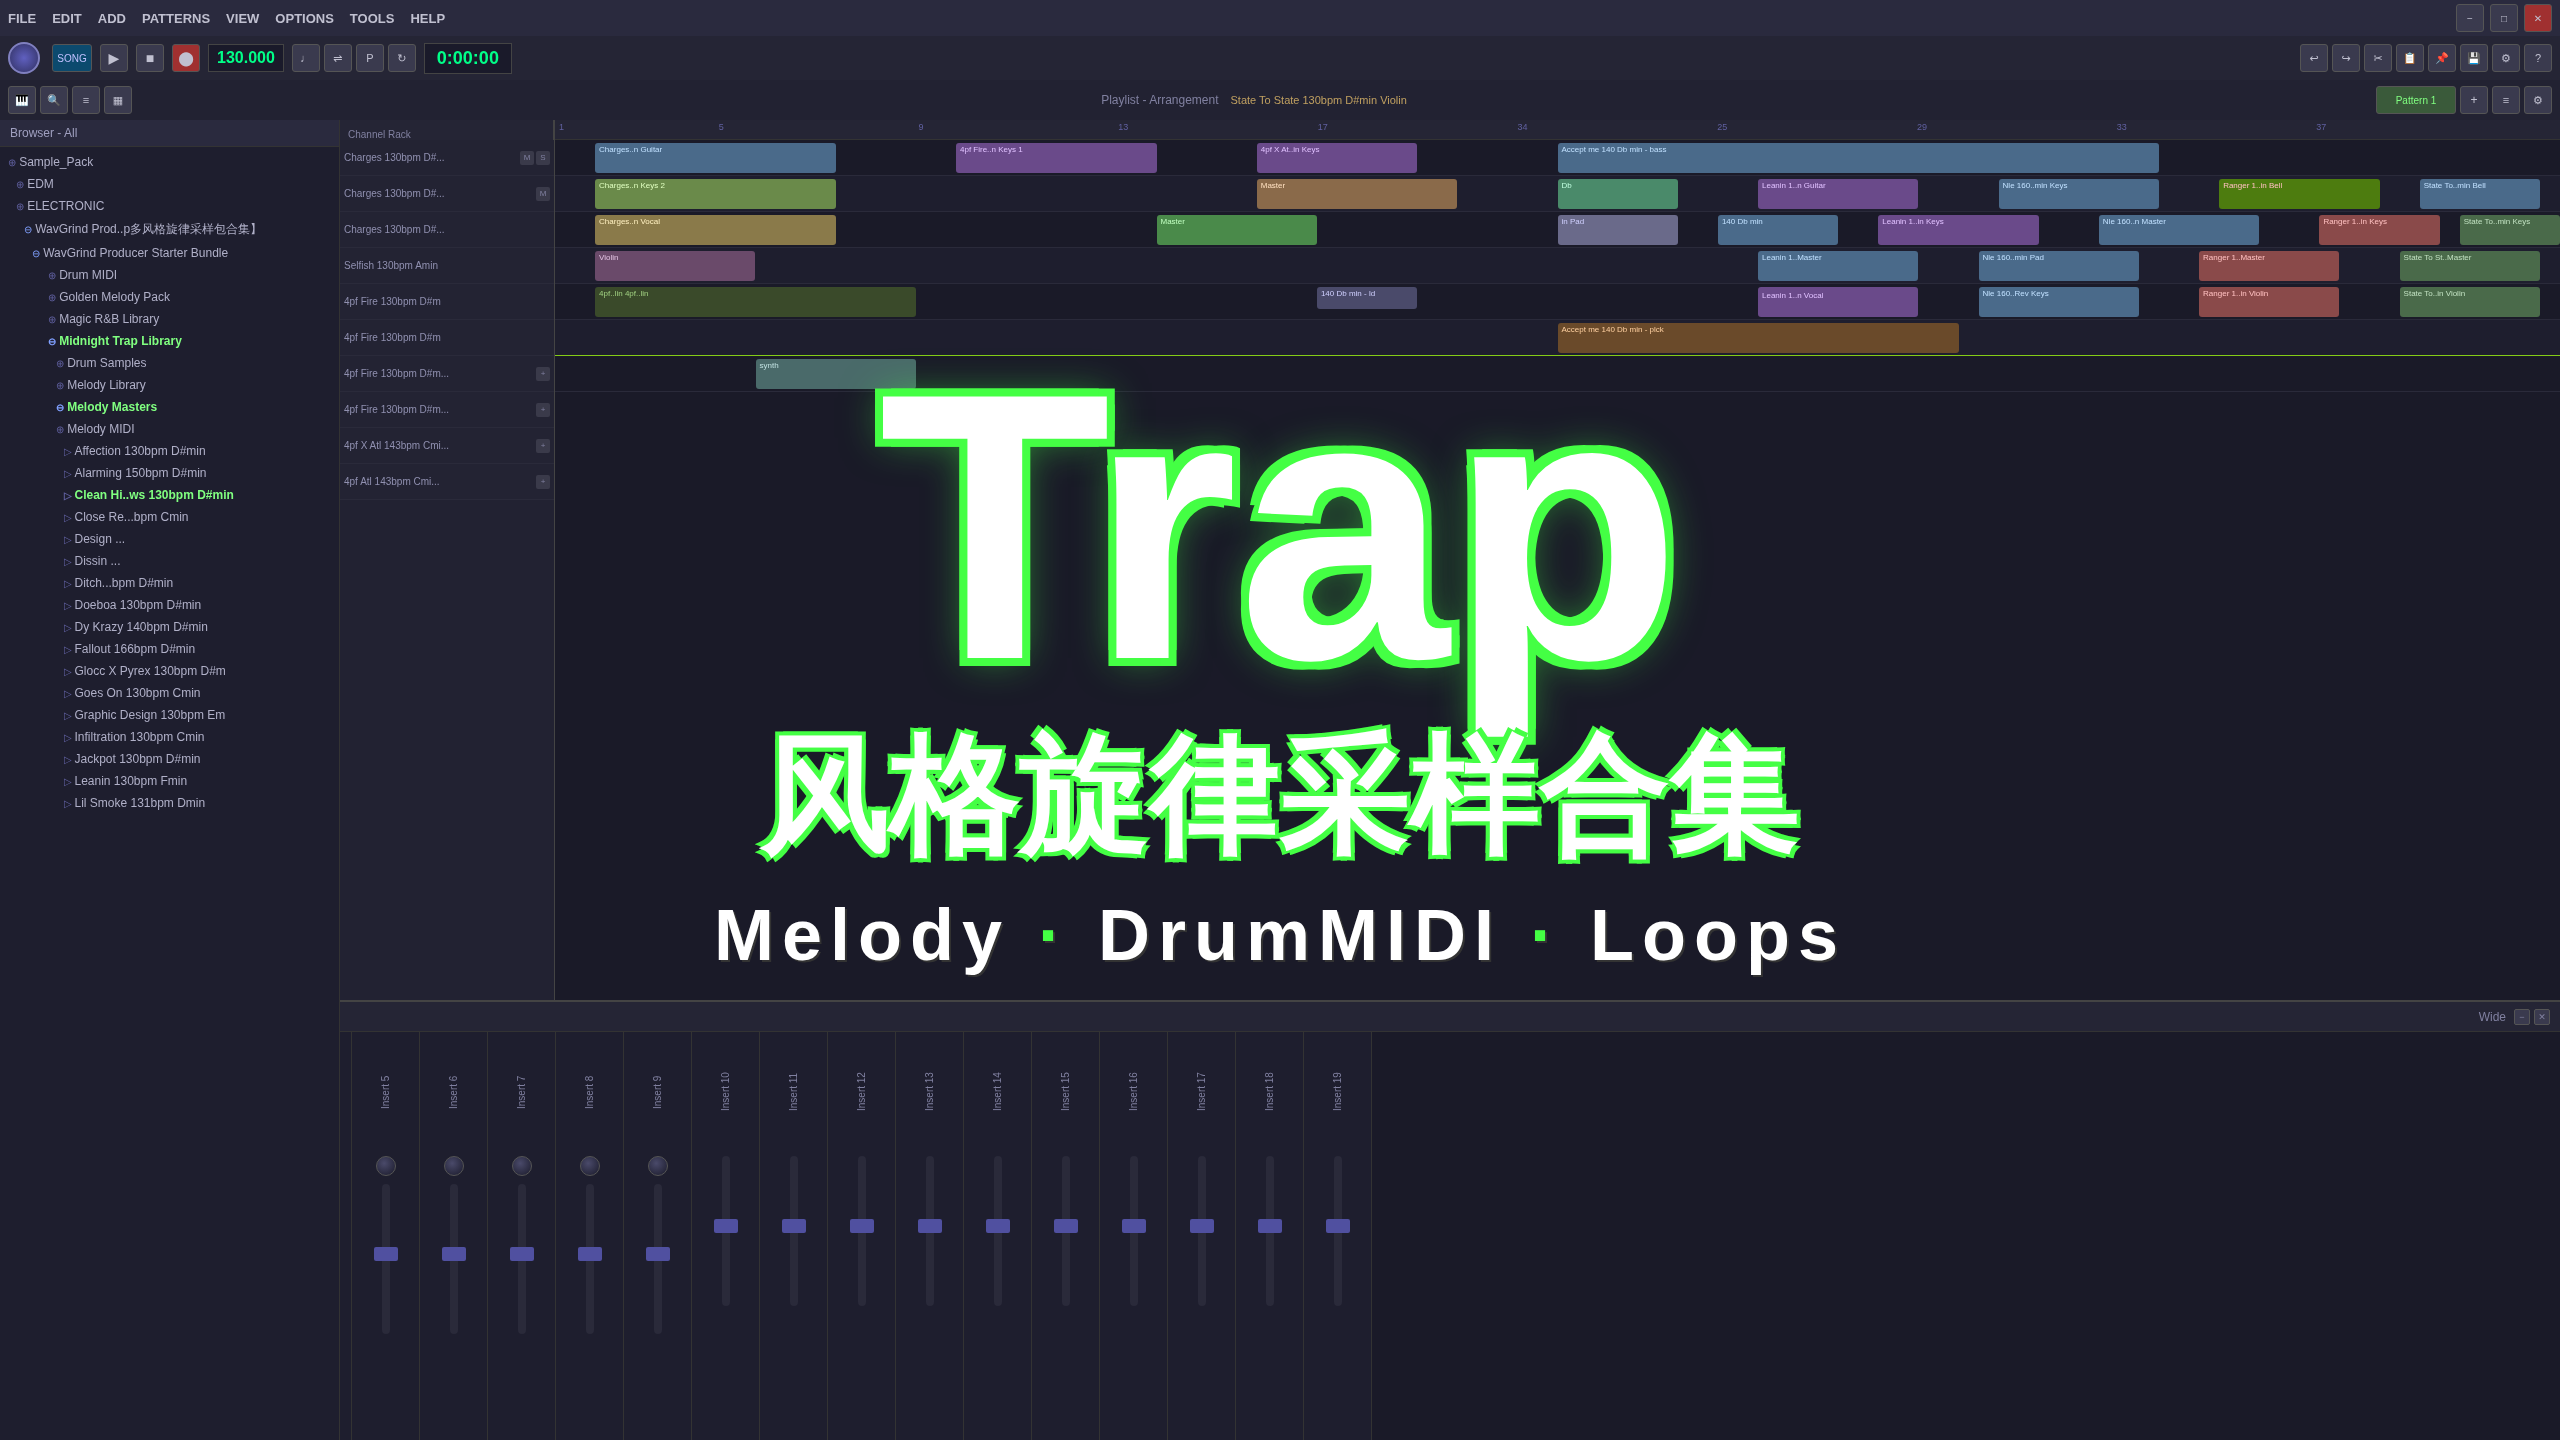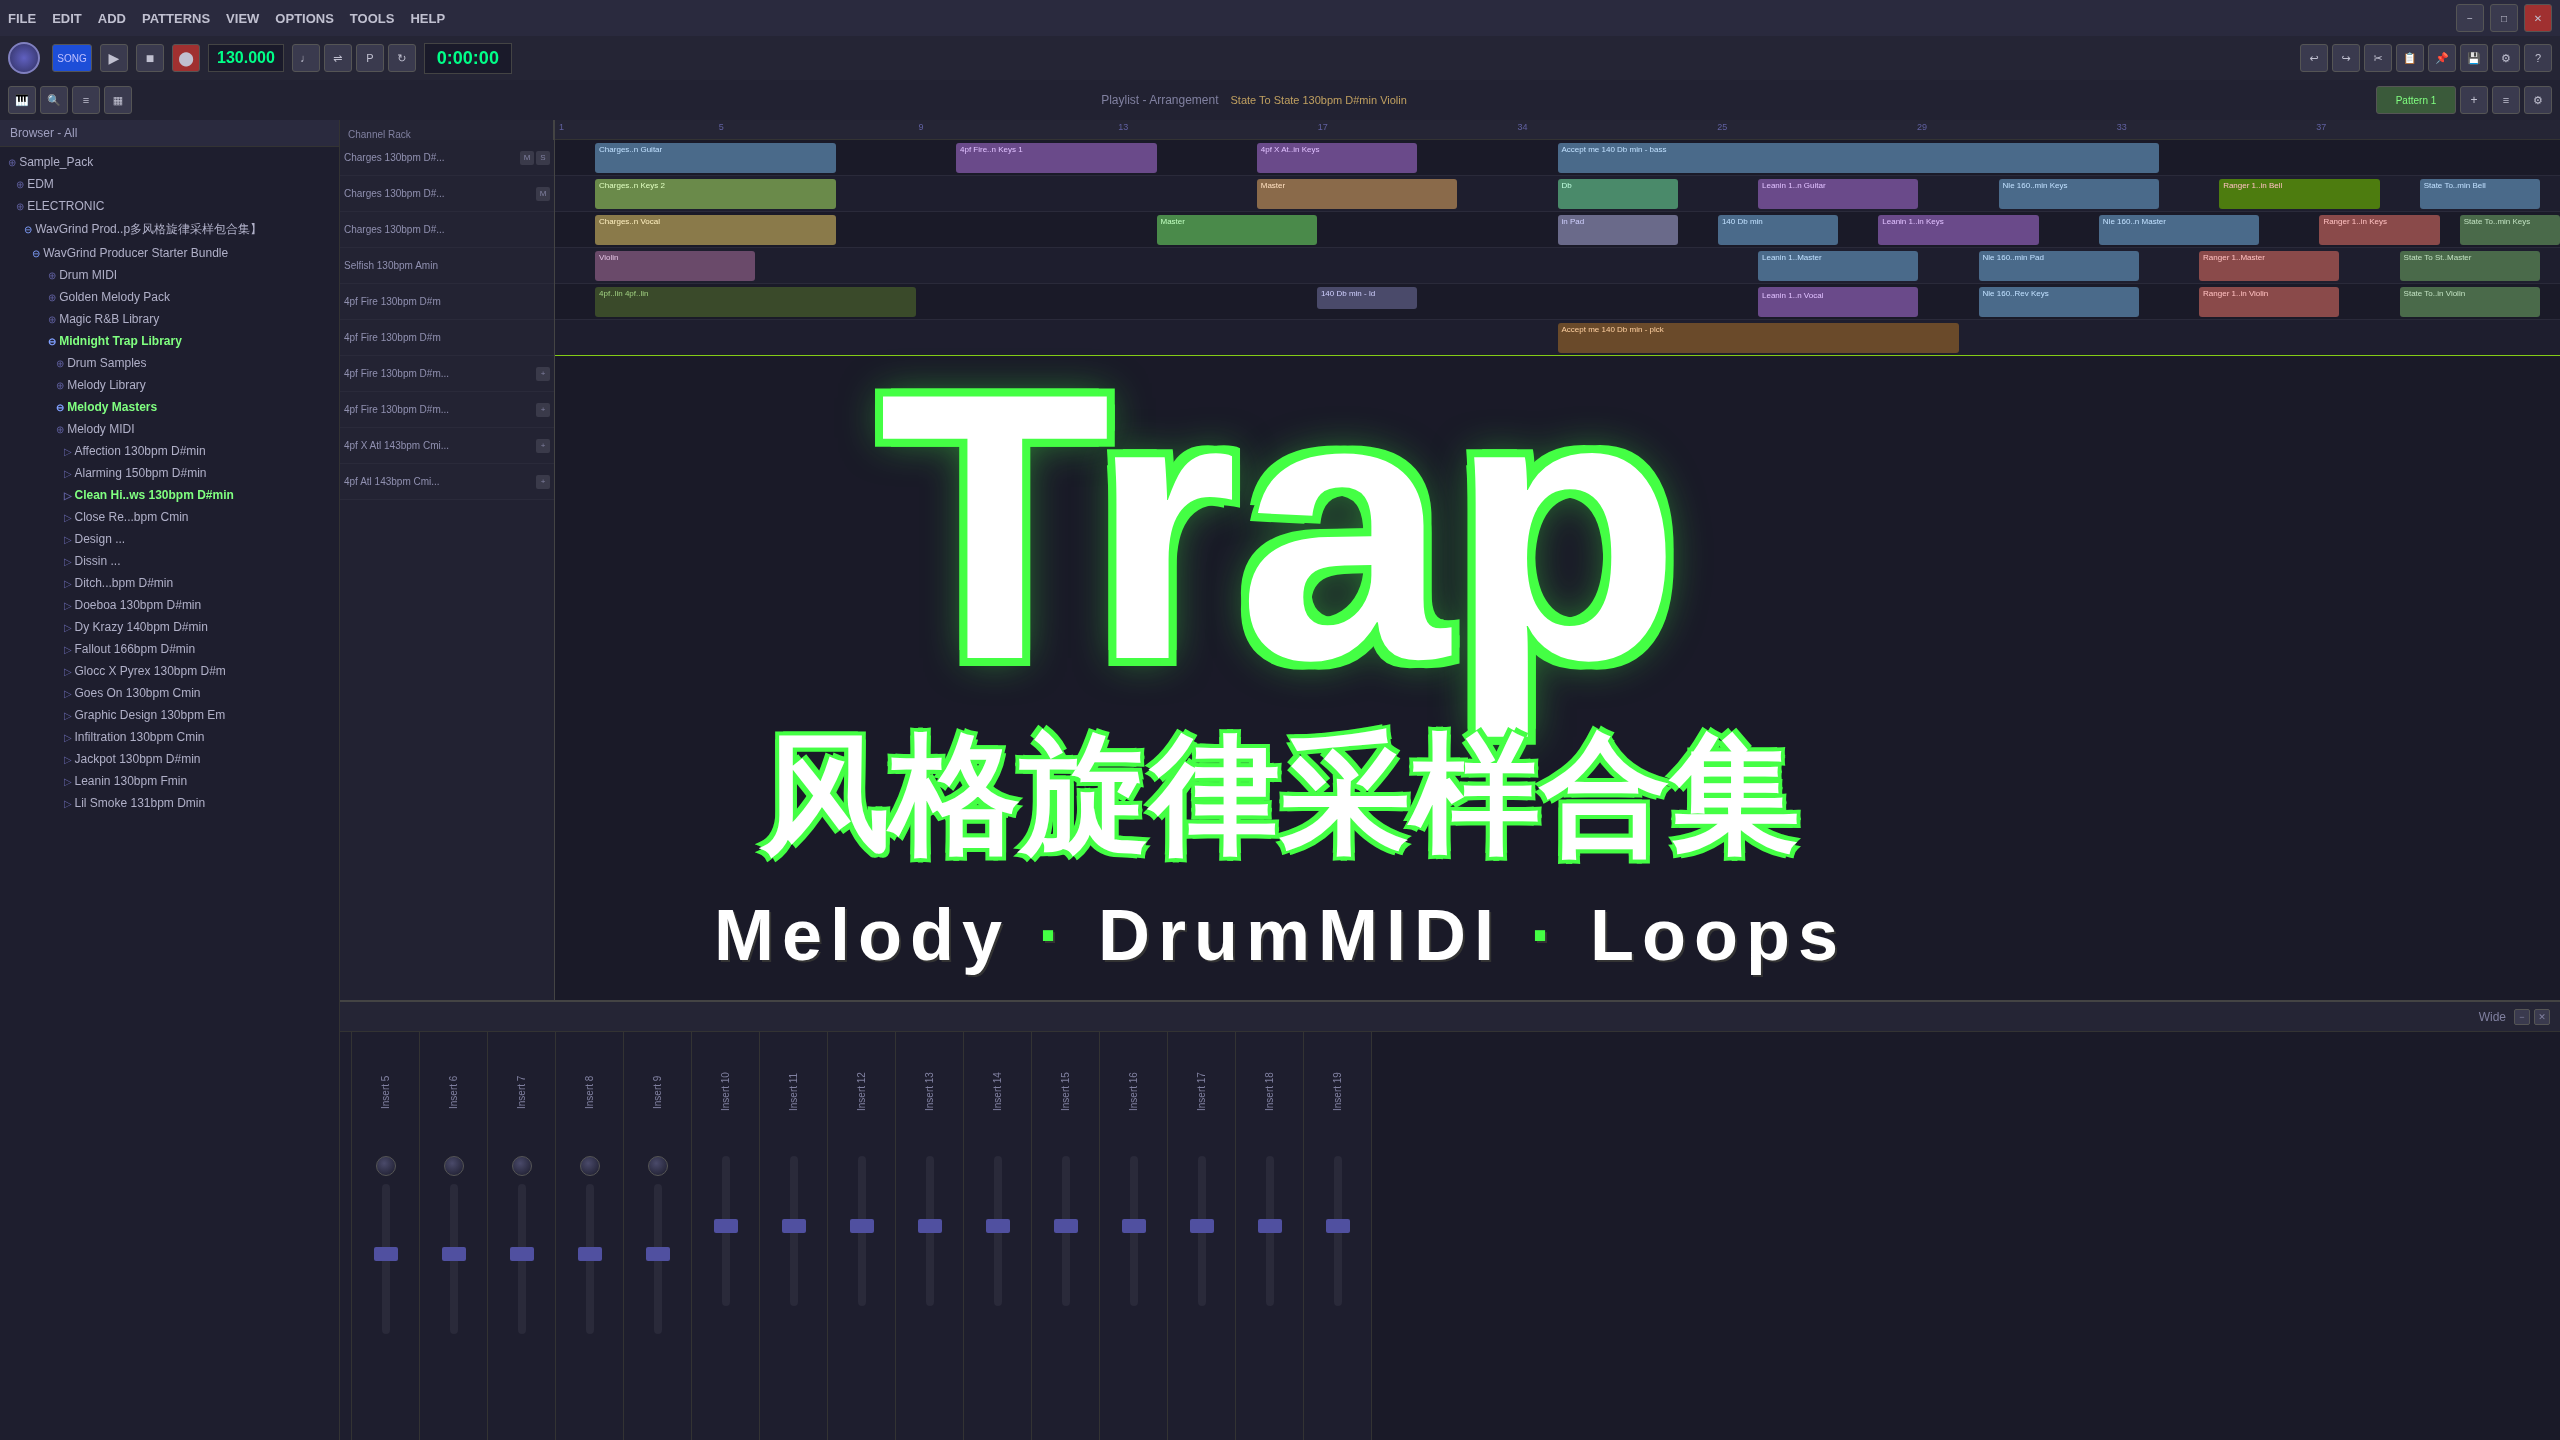--- a/index.html
+++ b/index.html
@@ -425,21 +425,21 @@
     <span style="color:#c0c0d0;font-size:12px;font-weight:bold;">zhoupenggfei</span>
     <span style="color:#8080a0;font-size:10px;">40:07:00 for 8:00:00</span>
   </div>
   <div style="margin-left:10px;background:#2a2a3e;padding:2px 6px;border:1px solid #444;color:#c0c0d0;font-size:10px;max-width:140px;overflow:hidden;text-overflow:ellipsis;white-space:nowrap;">Leanin 130bpm Fmin Vocal</div>
 </div>
 
 <div class="transport-bar" style="top:36px;">
 
   <div style="width:32px;height:32px;background:radial-gradient(circle,#6060c0,#303060);border-radius:50%;border:2px solid #8080c0;margin-right:4px;"></div>
 
-  <div class="transport-btn" style="background:#1d4ed8;color:#c0c0ff;font-size:10px;min-width:40px;">SONG</div>
+  <div class="transport-btn" style="background:#0c4a6e;color:#c0c0ff;font-size:10px;min-width:40px;">SONG</div>
   <div class="transport-btn">▶</div>
   <div class="transport-btn">■</div>
   <div class="transport-btn" style="background:#a03030;">⬤</div>
 
   <div class="bpm-display">130.000</div>
 
   <div style="display:flex;gap:4px;">
     <div class="transport-btn" style="font-size:11px;">♩</div>
     <div class="transport-btn" style="font-size:11px;">⇌</div>
     <div class="transport-btn" style="font-size:11px;">P</div>
@@ -636,20 +636,23 @@
       <div style="position:absolute;left:60%;width:8%;height:30px;top:3px;background:#6a4a8a;border-radius:3px;font-size:8px;color:#e0c0ff;padding:4px 4px;overflow:hidden;">Leanin 1..n Vocal</div>
       <div style="position:absolute;left:71%;width:8%;height:30px;top:3px;background:#4a6a8a;border-radius:3px;font-size:8px;color:#c0e0ff;padding:2px 4px;overflow:hidden;">Nle 160..Rev Keys</div>
       <div style="position:absolute;left:82%;width:7%;height:30px;top:3px;background:#8a4a4a;border-radius:3px;font-size:8px;color:#ffc0c0;padding:2px 4px;overflow:hidden;">Ranger 1..in Violin</div>
       <div style="position:absolute;left:92%;width:7%;height:30px;top:3px;background:#4a6a4a;border-radius:3px;font-size:8px;color:#c0e0c0;padding:2px 4px;overflow:hidden;">State To..in Violin</div>
     </div>
 
     <div style="height:36px;border-bottom:1px solid #84cc16;position:relative;background:#1e1e2e;">
       <div style="position:absolute;left:50%;width:20%;height:30px;top:3px;background:#6a4a2a;border-radius:3px;font-size:8px;color:#ffd0a0;padding:2px 4px;overflow:hidden;">Accept me 140 Db min - plck</div>
     </div>
 
+    <div style="height:36px;border-bottom:1px solid #2a2a3a;position:relative;background:#1a1a28;">
+      <div style="position:absolute;left:10%;width:8%;height:30px;top:3px;background:#4a6a6a;border-radius:3px;font-size:8px;color:#c0e0e0;padding:2px 4px;overflow:hidden;">synth</div>
+    </div>
   </div>
 </div>
 
 <div style="position:absolute;top:140px;left:340px;width:215px;bottom:440px;background:#222232;border-right:1px solid #444;z-index:3;overflow:hidden;">
   <div class="pattern-entry">
     <span class="pattern-entry-name">Charges 130bpm D#...</span>
     <div class="pattern-entry-controls">
       <div class="pctrl-btn">M</div>
       <div class="pctrl-btn">S</div>
     </div>

